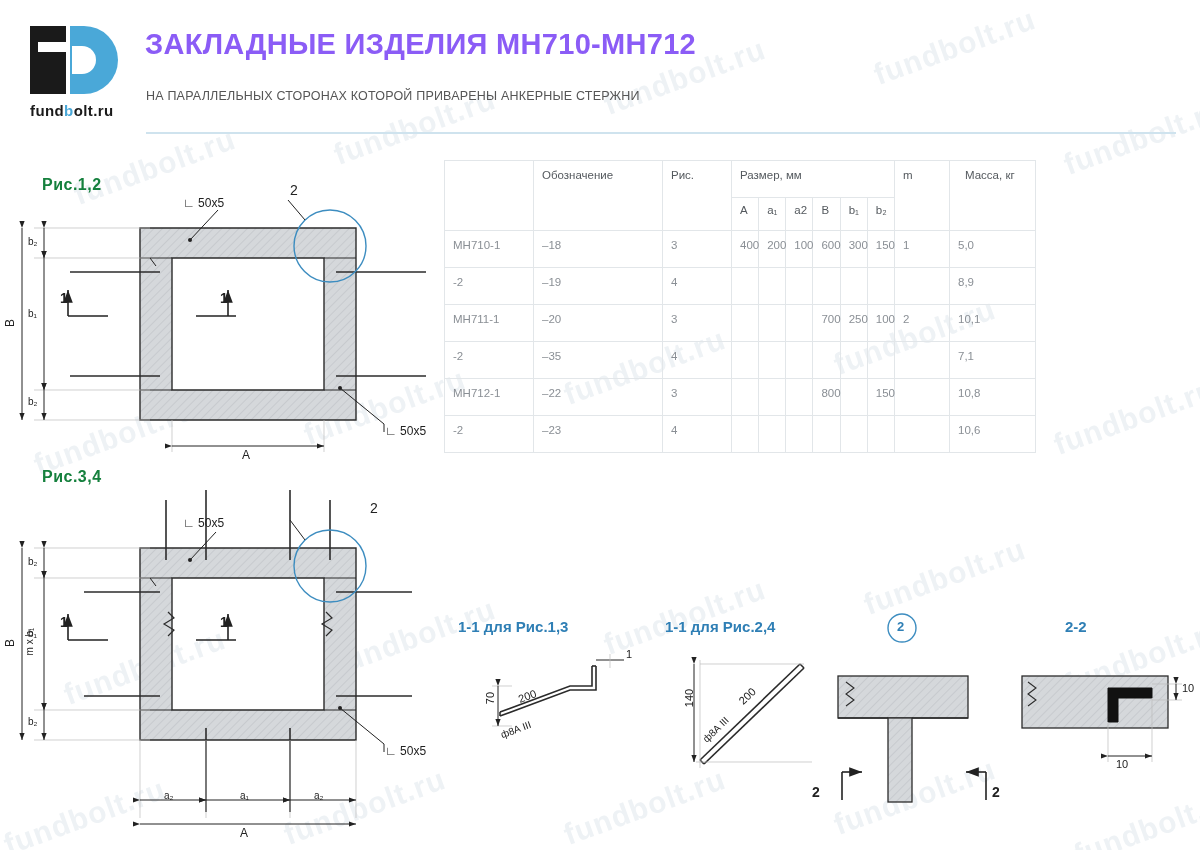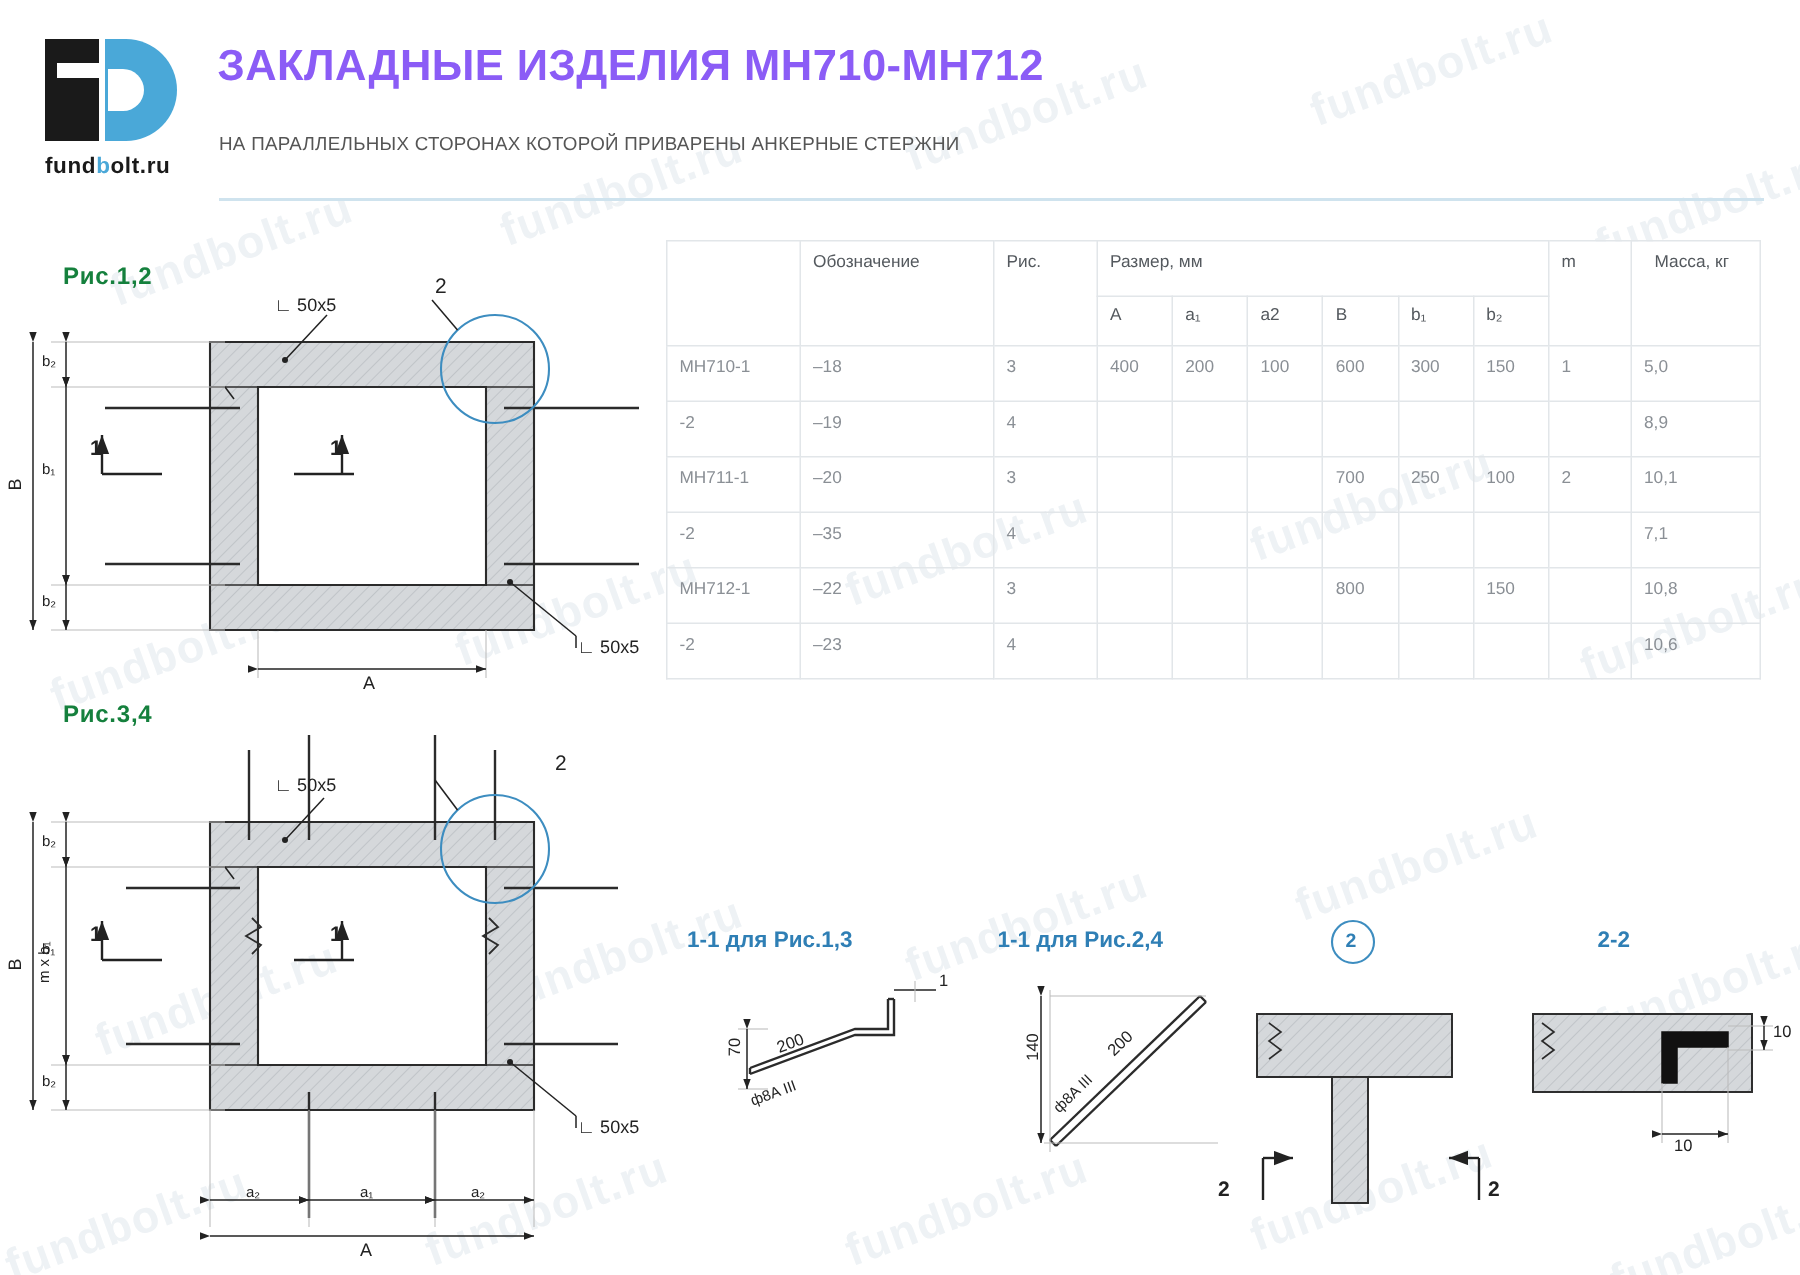--- a/index.html
+++ b/index.html
@@ -64,21 +64,21 @@
     font-size:12.5px;color:#555;line-height:16px;letter-spacing:.2px;
   }
   .hdr-rule{
     position:absolute;left:146px;top:132px;width:1030px;height:2px;background:#cfe3ee;
   }
   
   .table-wrap{
     position:absolute;left:444px;top:160px;width:730px;z-index:2;
     font-size:11.5px;color:#8a8f95;
   }
-  table{border-collapse:collapse;width:730px;table-layout:fixed;}
+  table{border-collapse:collapse;width:592px;table-layout:fixed;}
   th,td{
     border:1px solid #e2e6e9;
     padding:8px 8px;
     text-align:left;
     vertical-align:top;
     font-weight:400;
     color:#9aa0a6;
     height:20px;
   }
   thead th{

